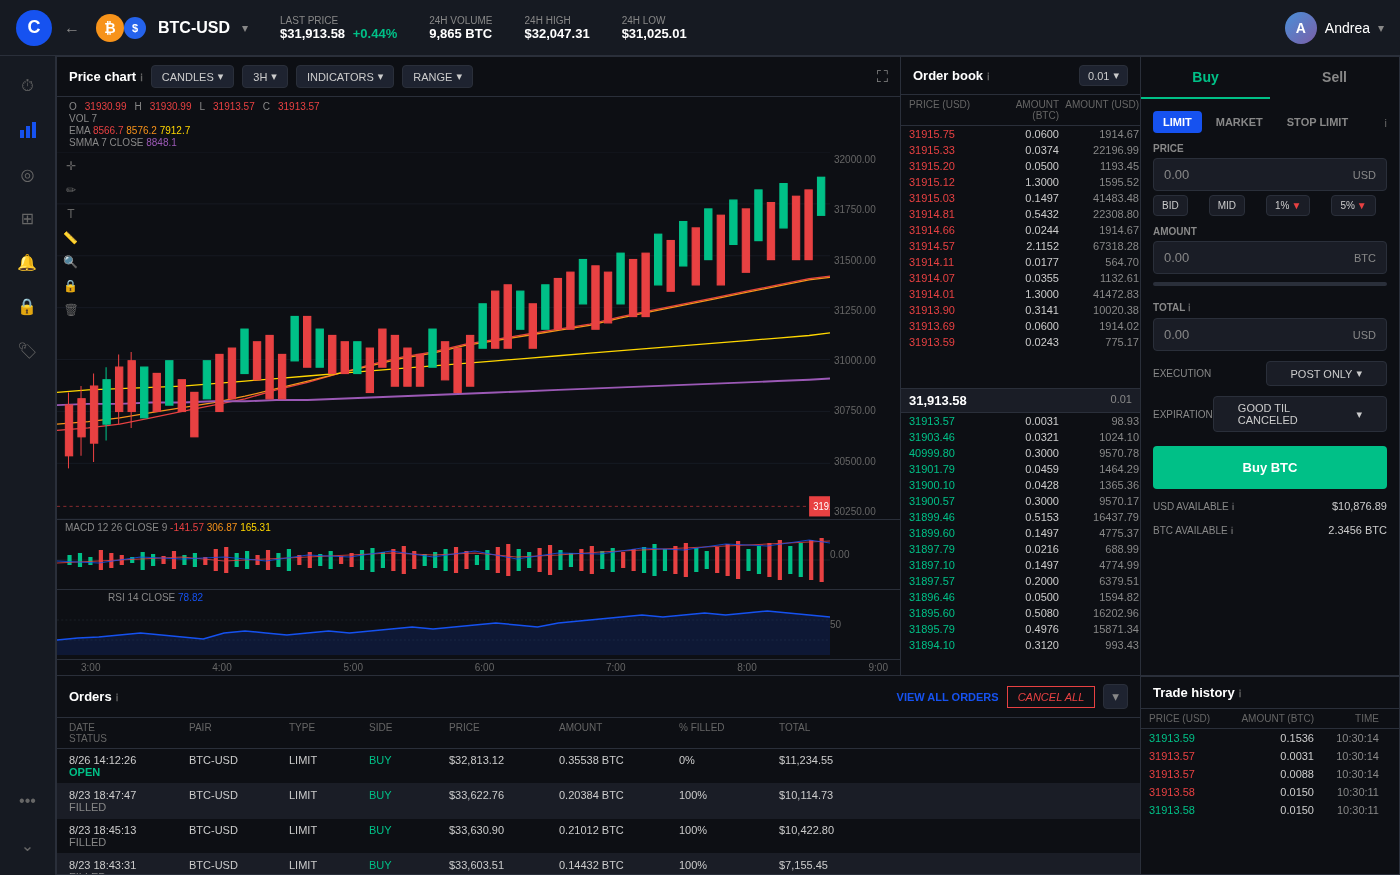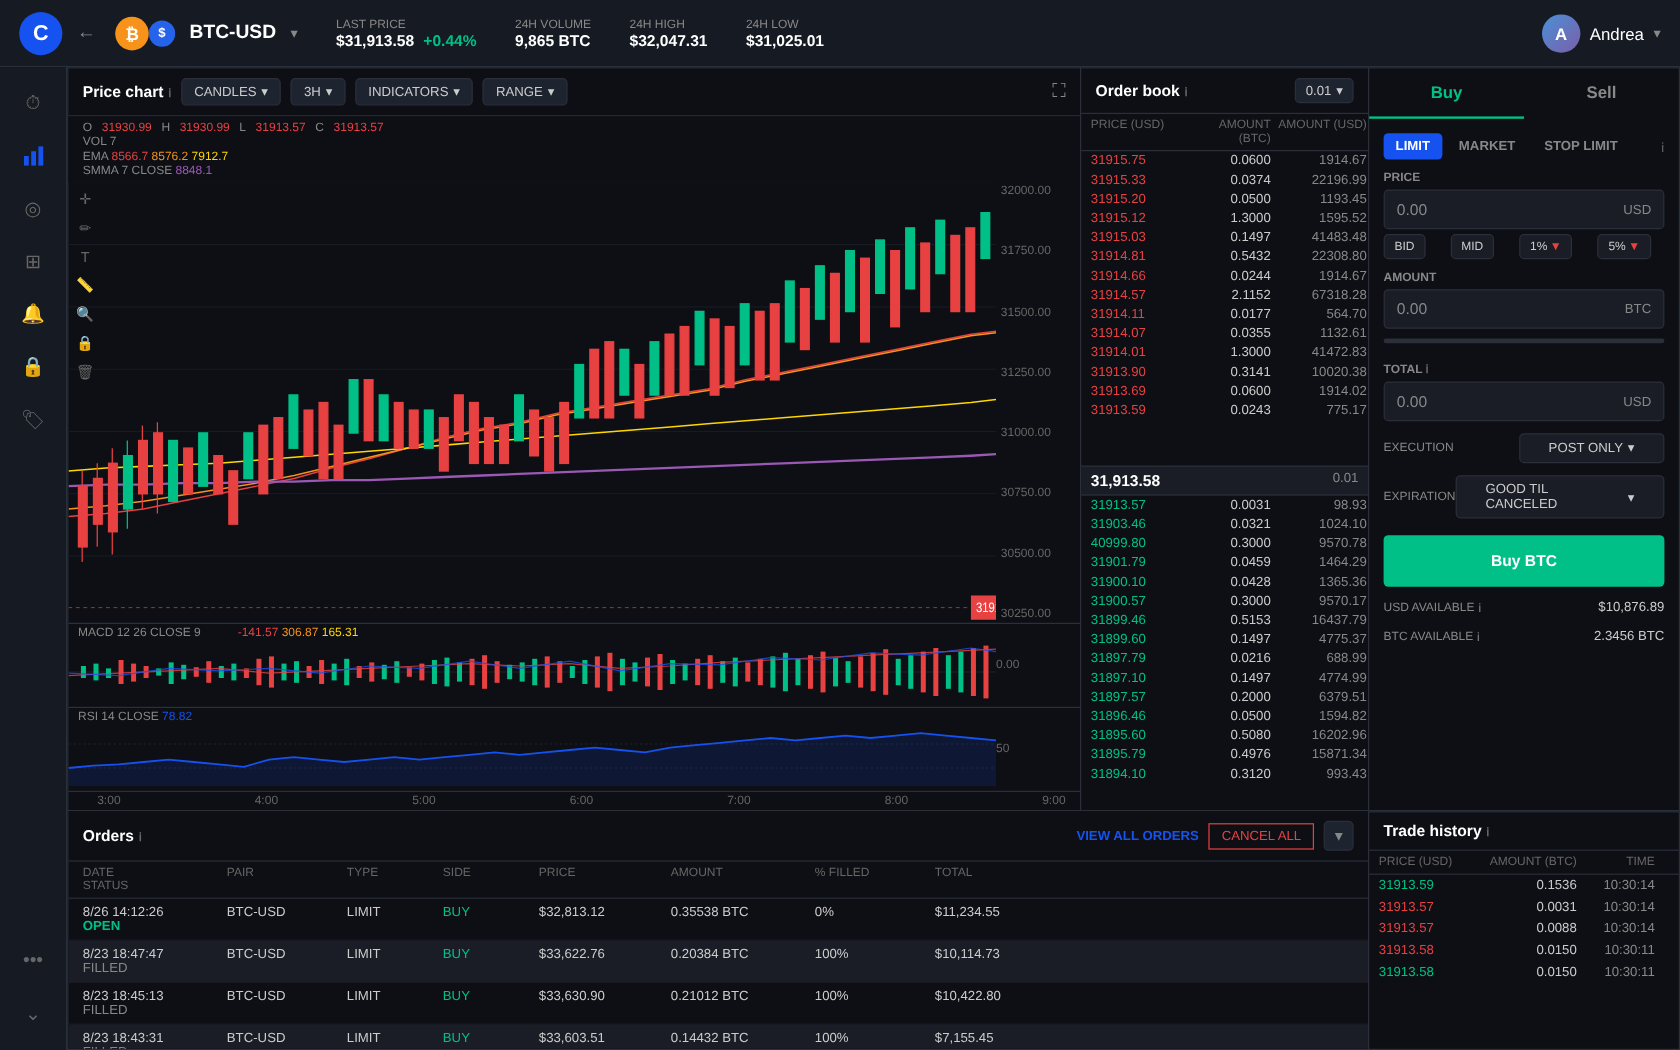--- a/index.html
+++ b/index.html
@@ -85,21 +85,21 @@
     .available-row { display: flex; justify-content: space-between; align-items: center; }
     .avail-label { font-size: 10px; color: #888; display: flex; align-items: center; gap: 3px; }
     .avail-value { font-size: 11px; color: #ccc; }
 
     
     .orders-section { height: 199px; background: #0d0f14; border: 1px solid #2a2f3a; border-top: none; border-right: none; display: flex; flex-direction: column; width: calc(1344px - 260px); }
     .orders-header { display: flex; align-items: center; padding: 8px 12px; border-bottom: 1px solid #2a2f3a; gap: 8px; }
     .orders-title { font-size: 13px; font-weight: 600; color: #fff; display: flex; align-items: center; gap: 4px; }
     .orders-actions { margin-left: auto; display: flex; gap: 8px; align-items: center; }
     .view-all-btn { color: #1652f0; font-size: 11px; cursor: pointer; font-weight: 600; }
-    .cancel-all-btn { background: none; border: 1px solid #e84142; color: #e84142; padding: 4px 10px; border-radius: 0; font-size: 11px; cursor: pointer; }
+    .cancel-all-btn { background: none; border: 1px solid #e84142; color: #e84142; padding: 4px 10px; border-radius: 0; font-size: 11px; cursor: pointer; font-style: italic; }
     .chevron-down-btn { background: #1e2330; border: 1px solid #2a2f3a; color: #888; padding: 4px 8px; border-radius: 4px; cursor: pointer; }
     .orders-table { flex: 1; overflow: hidden; }
     .orders-col-headers { display: grid; grid-template-columns: 120px 100px 80px 80px 110px 120px 100px 120px; padding: 4px 12px; color: #666; font-size: 10px; border-bottom: 1px solid #2a2f3a; text-transform: uppercase; }
     .orders-row { display: grid; grid-template-columns: 120px 100px 80px 80px 110px 120px 100px 120px; padding: 5px 12px; border-bottom: 1px solid #1a1d26; }
     .orders-row .cell { font-size: 11px; color: #ccc; display: flex; align-items: center; }
     .orders-row .cell.green { color: #00c087; }
     .orders-row .cell.status-open { color: #00c087; font-weight: 600; }
     .orders-row .cell.status-filled { color: #888; }
   </style>
 </head>
@@ -329,21 +329,21 @@
           <span>30750.00</span>
           <span>30500.00</span>
           <span>30250.00</span>
         </div>
       </div>
 
       <div style="height:70px;border-top:1px solid #2a2f3a;position:relative;display:flex;">
         <div style="flex:1;position:relative;overflow:hidden;">
           <div style="font-size:10px;color:#888;padding:2px 8px;">
             <span>MACD 12 26 CLOSE 9 </span>
-            <span style="color:#e84142;margin-left:28px;">-141.57 </span>
+            <span style="color:#e84142;">-141.57 </span>
             <span style="color:#f7931a;">306.87 </span>
             <span style="color:#ffd700;">165.31</span>
           </div>
           <svg width="100%" height="50" viewBox="0 0 740 50" preserveAspectRatio="none">
             <line x1="0" y1="25" x2="740" y2="25" stroke="#2a2f3a" stroke-width="0.5"></line>
 
             <rect x="10" y="20" width="4" height="10" fill="#00c087"></rect>
             <rect x="20" y="18" width="4" height="14" fill="#00c087"></rect>
             <rect x="30" y="22" width="4" height="8" fill="#00c087"></rect>
             <rect x="40" y="15" width="4" height="20" fill="#e84142"></rect>
@@ -421,21 +421,21 @@
             <polyline points="0,26 40,28 80,22 120,24 160,22 200,26 240,20 280,22 320,16 360,22 400,16 440,24 480,18 520,19 560,13 600,15 640,9 680,11 720,5 740,8" stroke="#1652f0" stroke-width="1" fill="none" opacity="0.8"></polyline>
           </svg>
         </div>
         <div style="width:70px;display:flex;align-items:center;padding-right:4px;font-size:10px;color:#666;">
           <span>0.00</span>
         </div>
       </div>
 
       <div style="height:70px;border-top:1px solid #2a2f3a;position:relative;display:flex;">
         <div style="flex:1;position:relative;overflow:hidden;">
-          <div style="font-size:10px;color:#888;padding:2px 8px;">
+          <div style="font-size:10px;color:#888;padding:2px 8px;margin-left:43px;">
             <span>RSI 14 CLOSE </span>
             <span style="color:#1652f0;">78.82</span>
           </div>
           <svg width="100%" height="50" viewBox="0 0 740 50" preserveAspectRatio="none">
             <line x1="0" y1="15" x2="740" y2="15" stroke="#2a2f3a" stroke-width="0.5" stroke-dasharray="2,2"></line>
             <line x1="0" y1="35" x2="740" y2="35" stroke="#2a2f3a" stroke-width="0.5" stroke-dasharray="2,2"></line>
 
             <polyline points="0,35 20,33 40,32 60,30 80,28 100,30 120,32 140,34 160,28 180,26 200,28 220,30 240,28 260,26 280,28 300,26 320,24 340,22 360,24 380,22 400,20 420,18 440,20 460,22 480,18 500,16 520,14 540,12 560,10 580,12 600,10 620,8 640,10 660,8 680,6 700,8 720,10 740,12" stroke="#1652f0" stroke-width="1.5" fill="none"></polyline>
             <path d="M0,35 20,33 40,32 60,30 80,28 100,30 120,32 140,34 160,28 180,26 200,28 220,30 240,28 260,26 280,28 300,26 320,24 340,22 360,24 380,22 400,20 420,18 440,20 460,22 480,18 500,16 520,14 540,12 560,10 580,12 600,10 620,8 640,10 660,8 680,6 700,8 720,10 740,12 V50 H0 Z" fill="rgba(22,82,240,0.15)"></path>
           </svg>

